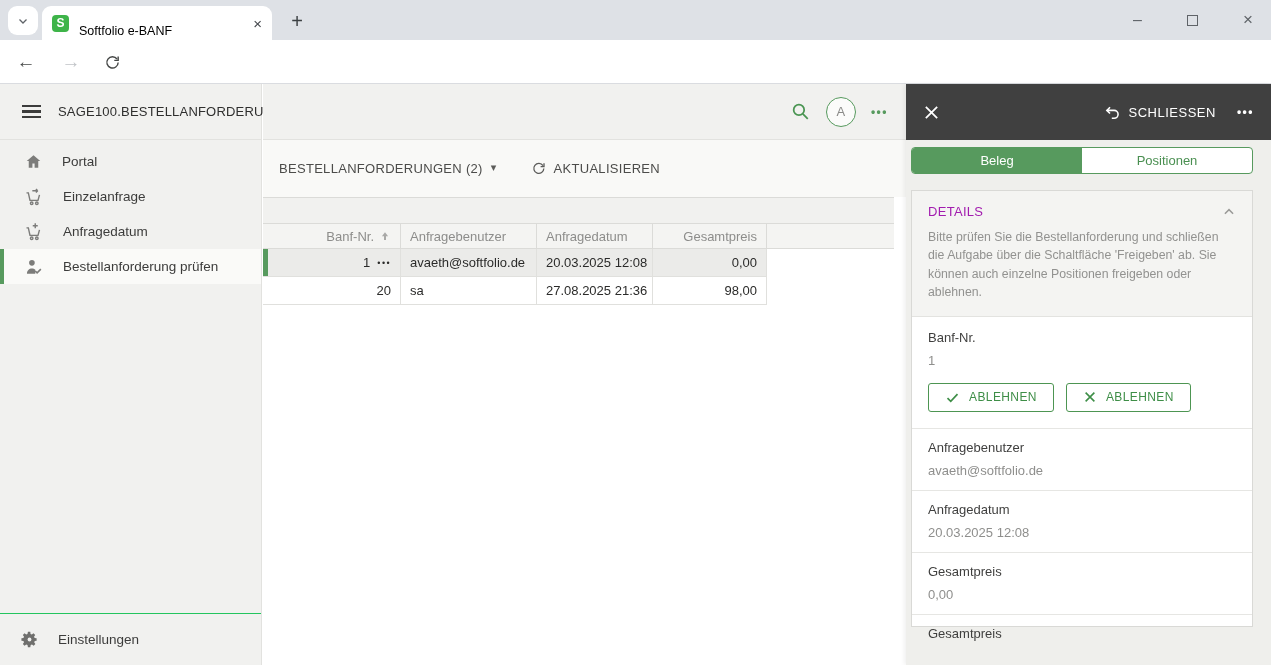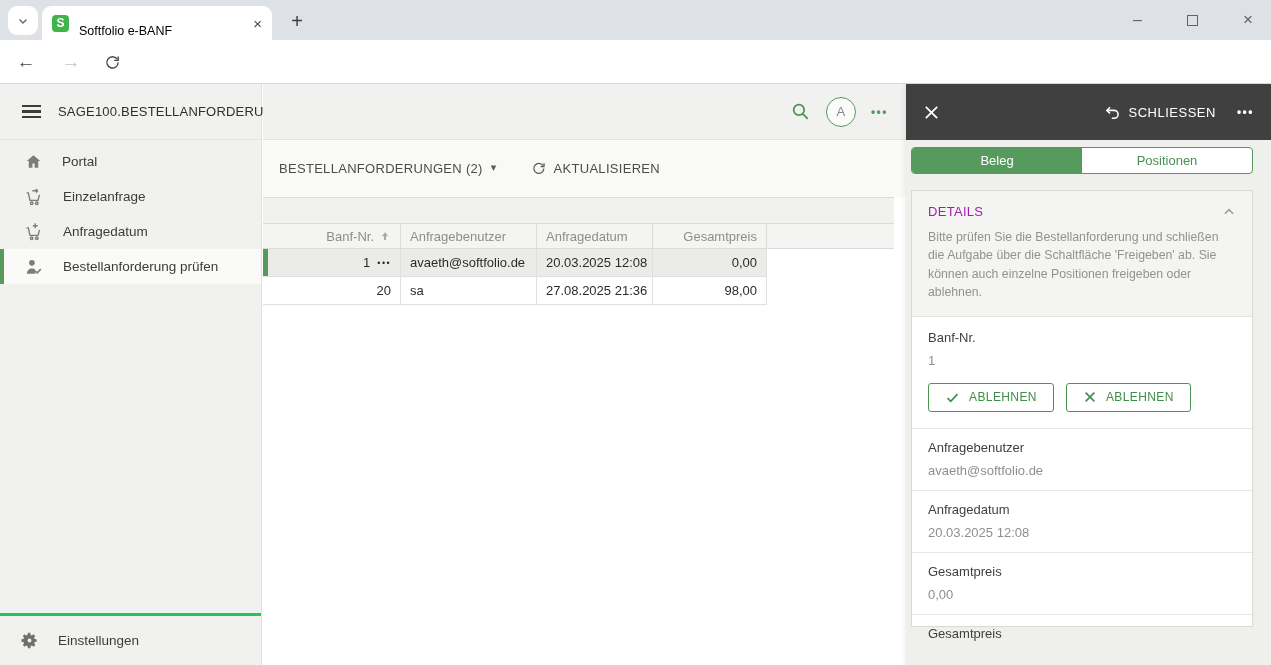--- a/index.html
+++ b/index.html
@@ -46,21 +46,21 @@
     border-right:1px solid #e2e2df; }
   .side-header { height:56px; border-bottom:1px solid #e2e2df; display:flex; align-items:center;
     padding-left:22px; gap:17px; }
   .burger span { display:block; width:19px; height:2.4px; background:#3c3c3b; margin:3.4px 0; }
   .side-title { font-size:13px; color:#2f2f2e; letter-spacing:.2px; }
   .nav { padding-top:4px; }
   .nav-item { height:35px; display:flex; align-items:center; padding-left:20px; gap:19px;
     font-size:13.5px; color:#3c3c3b; border-left:4px solid transparent; }
   .nav-item.selected { background:#fafaf8; border-left-color:#579a5e; }
   .side-footer { position:absolute; left:0; bottom:0; width:261px; height:52px;
-    border-top:3px solid #22c55e; display:flex; align-items:center; padding-left:20px; gap:19px;
+    border-top:1px solid #22c55e; display:flex; align-items:center; padding-left:20px; gap:19px;
     font-size:13.5px; color:#3c3c3b; }
 
   .main { position:absolute; left:263px; top:0; width:643px; height:581px; background:#fff; }
   .main-header { height:56px; background:#f1f1ef; border-bottom:1px solid #e2e2df;
     display:flex; align-items:center; justify-content:flex-end; padding-right:18px; gap:15px; }
   .app-avatar { width:30px; height:30px; border-radius:50%; border:1.4px solid #579a5e;
     background:#fbfbfa; color:#8a8a88; font-size:13px; display:flex; align-items:center; justify-content:center; }
   .kebab-h { color:#579a5e; font-size:12px; letter-spacing:1.5px; font-weight:bold; }
   .main-toolbar { height:57px; background:#f9f9f7; display:flex; align-items:center;
     padding-left:16px; gap:34px; font-size:13px; color:#4c4c4a; }

